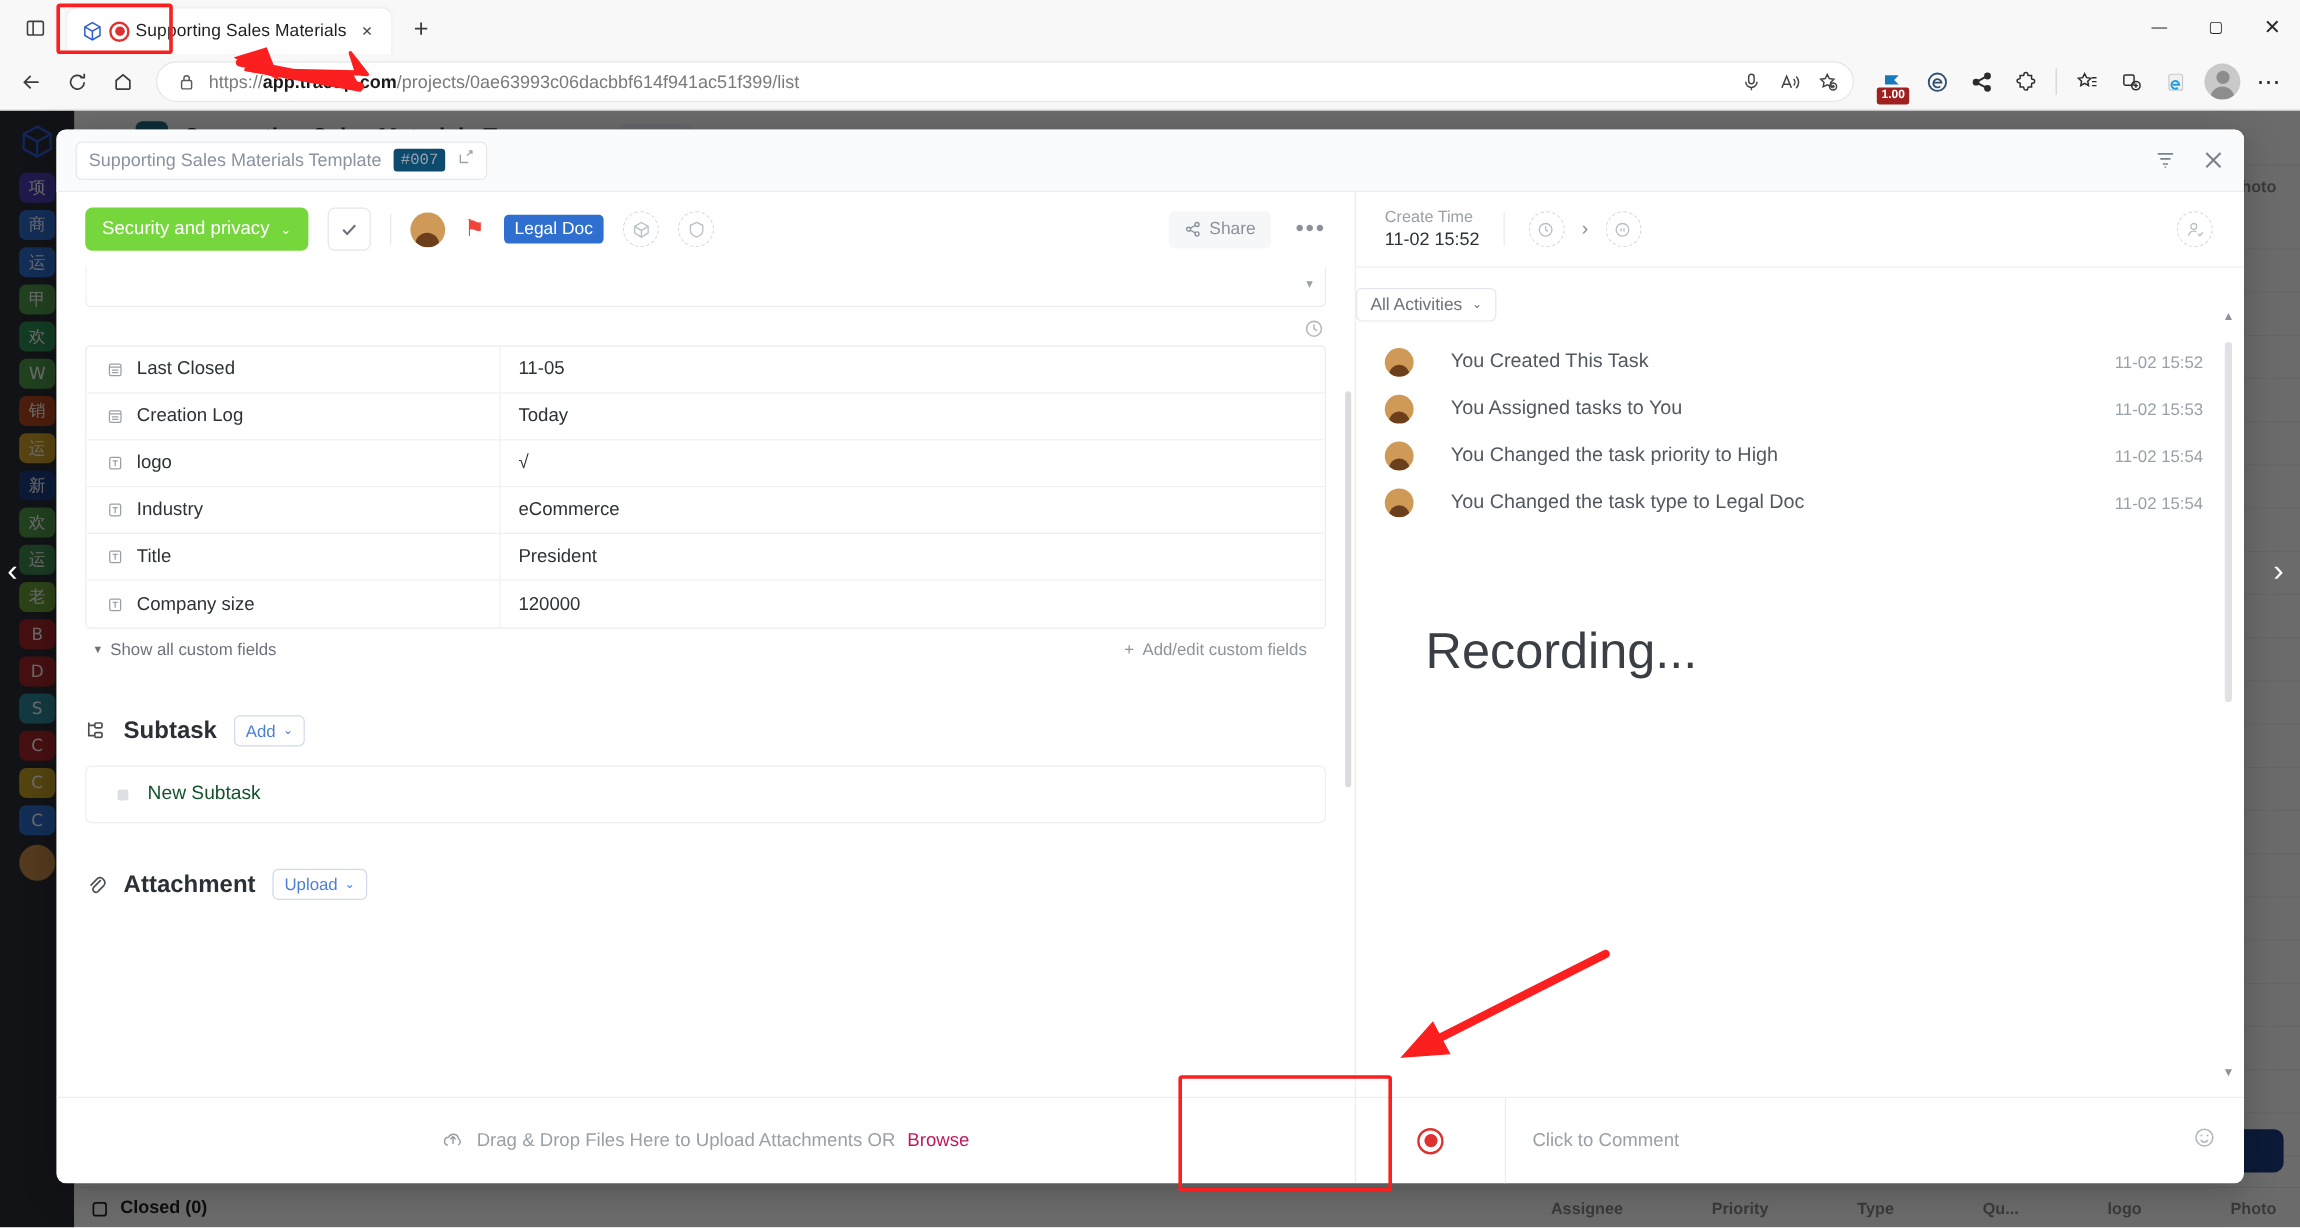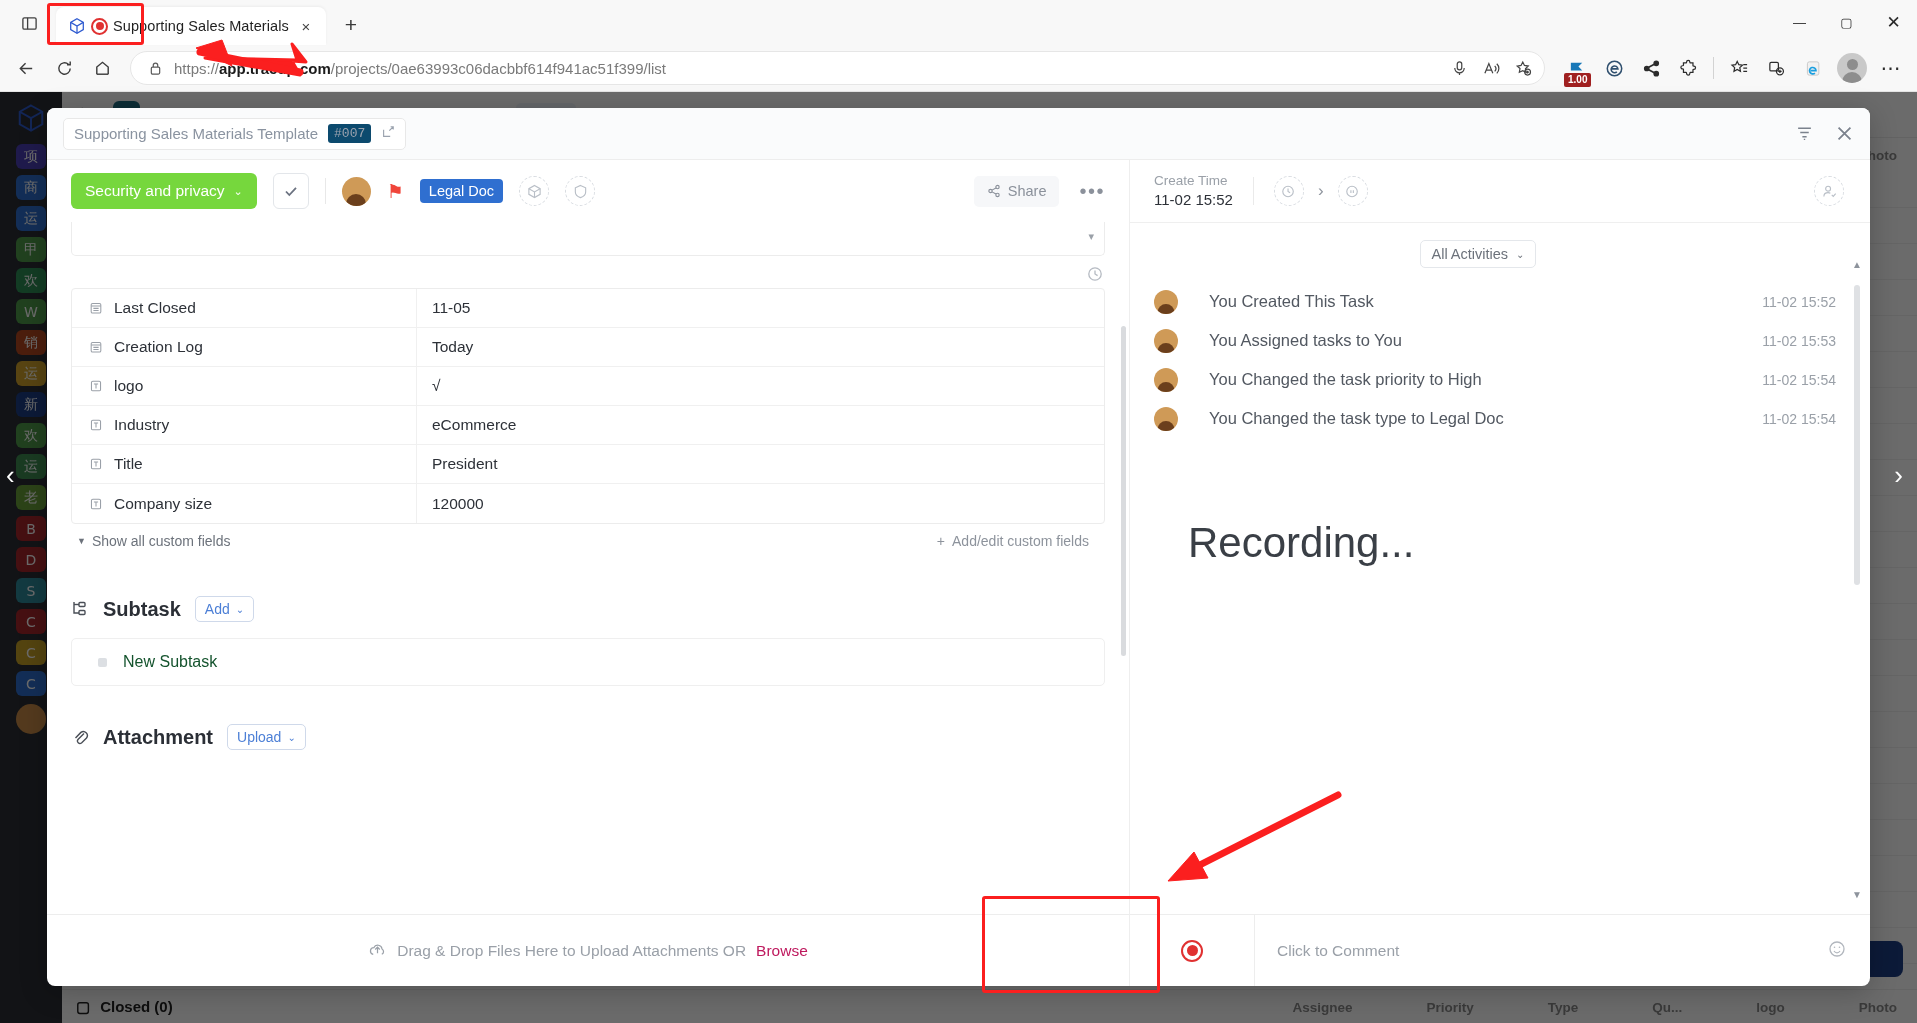--- a/index.html
+++ b/index.html
@@ -213,21 +213,21 @@
   
   .rp-head { height: 62px; display: flex; align-items: center; padding: 0 26px 0 24px; }
   .ct-block { line-height: 1.35; }
   .ct-label { font-size: 13.5px; color: #9aa0a8; }
   .ct-value { font-size: 15px; color: #2d3138; }
   .rp-div { width: 1px; height: 28px; background: #eaeaea; margin: 0 20px; }
   .rp-icons { display: flex; align-items: center; gap: 14px; }
   .rp-user { margin-left: auto; }
 
   .rp-body { flex: 1; border-top: 1px solid #efefef; position: relative; overflow: hidden; }
-  .filter-row { display: flex; justify-content: center; padding: 17px 44px 0 0; }
+  .filter-row { display: flex; justify-content: flex-start; padding: 17px 44px 0 0; }
   .filter-btn { border: 1px solid #e4e7eb; border-radius: 5px; padding: 5px 11px; color: #6c727b; font-size: 14.5px; display:flex; align-items:center; gap:8px;}
   .filter-btn .cv { font-size: 10px; }
   .activity-list { padding: 14px 34px 0 24px; }
   .act-row { display: flex; align-items: center; height: 39px; }
   .act-av { width: 24px; height: 24px; border-radius: 50%; background: #cf9a57; position: relative; overflow: hidden; flex: 0 0 24px;}
   .act-av::after { content:""; position:absolute; bottom:0; left:50%; transform: translateX(-50%); width: 17px; height: 10px; background:#6b3f1c; border-radius: 9px 9px 0 0;}
   .act-text { margin-left: 31px; font-size: 16.5px; color: #525861; }
   .act-time { margin-left: auto; font-size: 14px; color: #9aa0a8; }
   .rp-scrollbar { position: absolute; right: 10px; top: 62px; width: 6px; height: 300px; background: #dfe1e4; border-radius: 3px; }
   .rp-scroll-up { position: absolute; right: 8px; top: 36px; color: #8d939c; font-size: 10px;}

